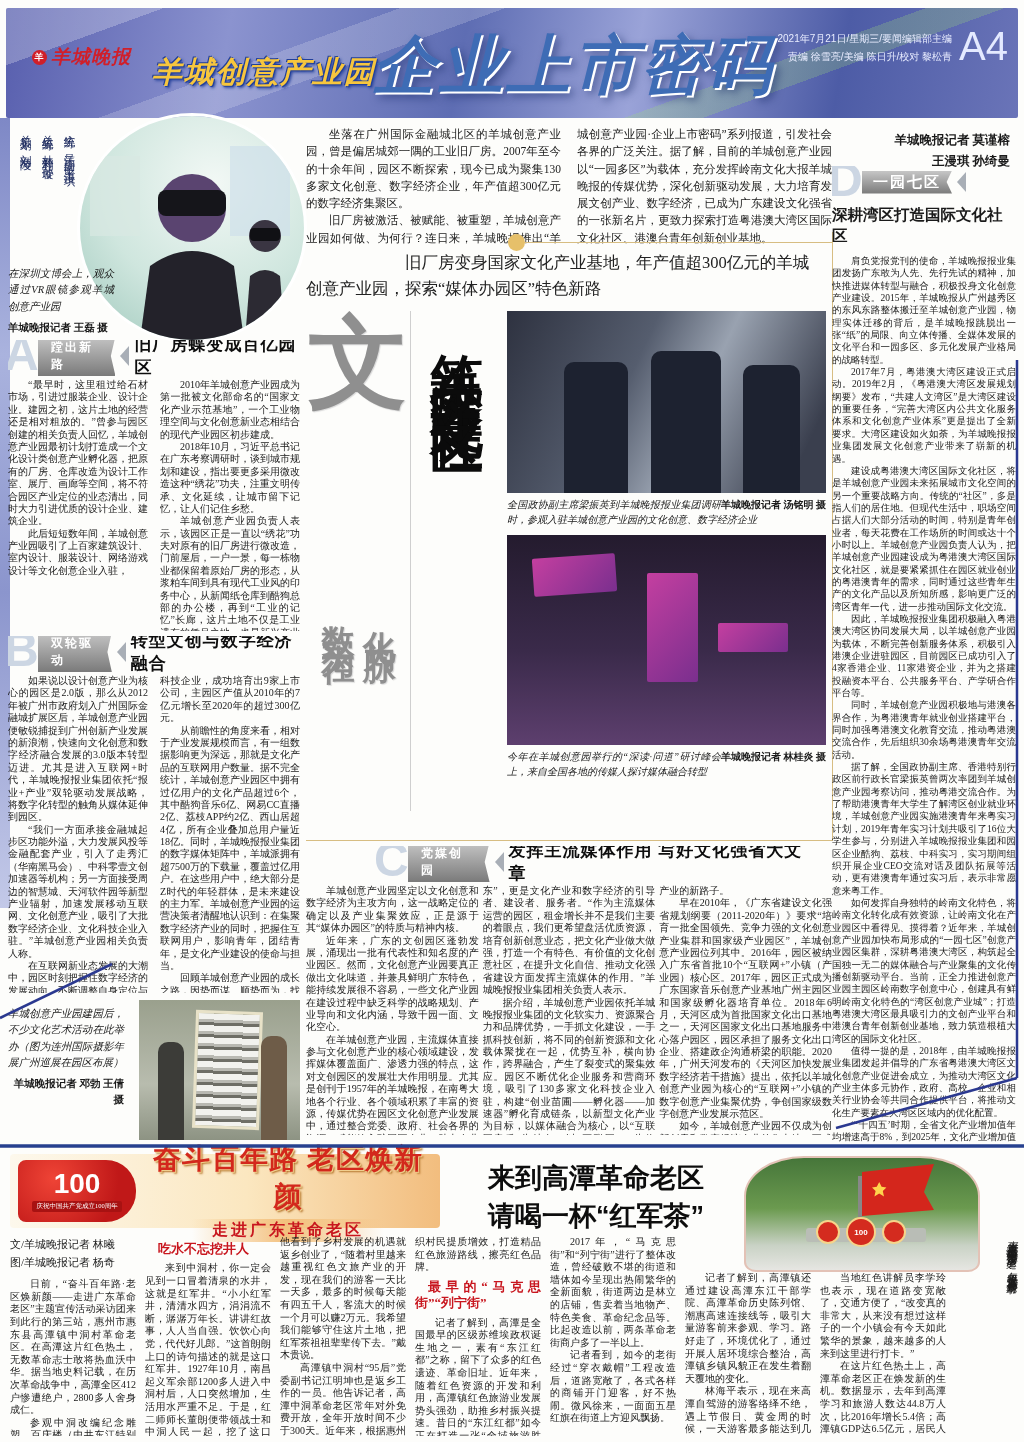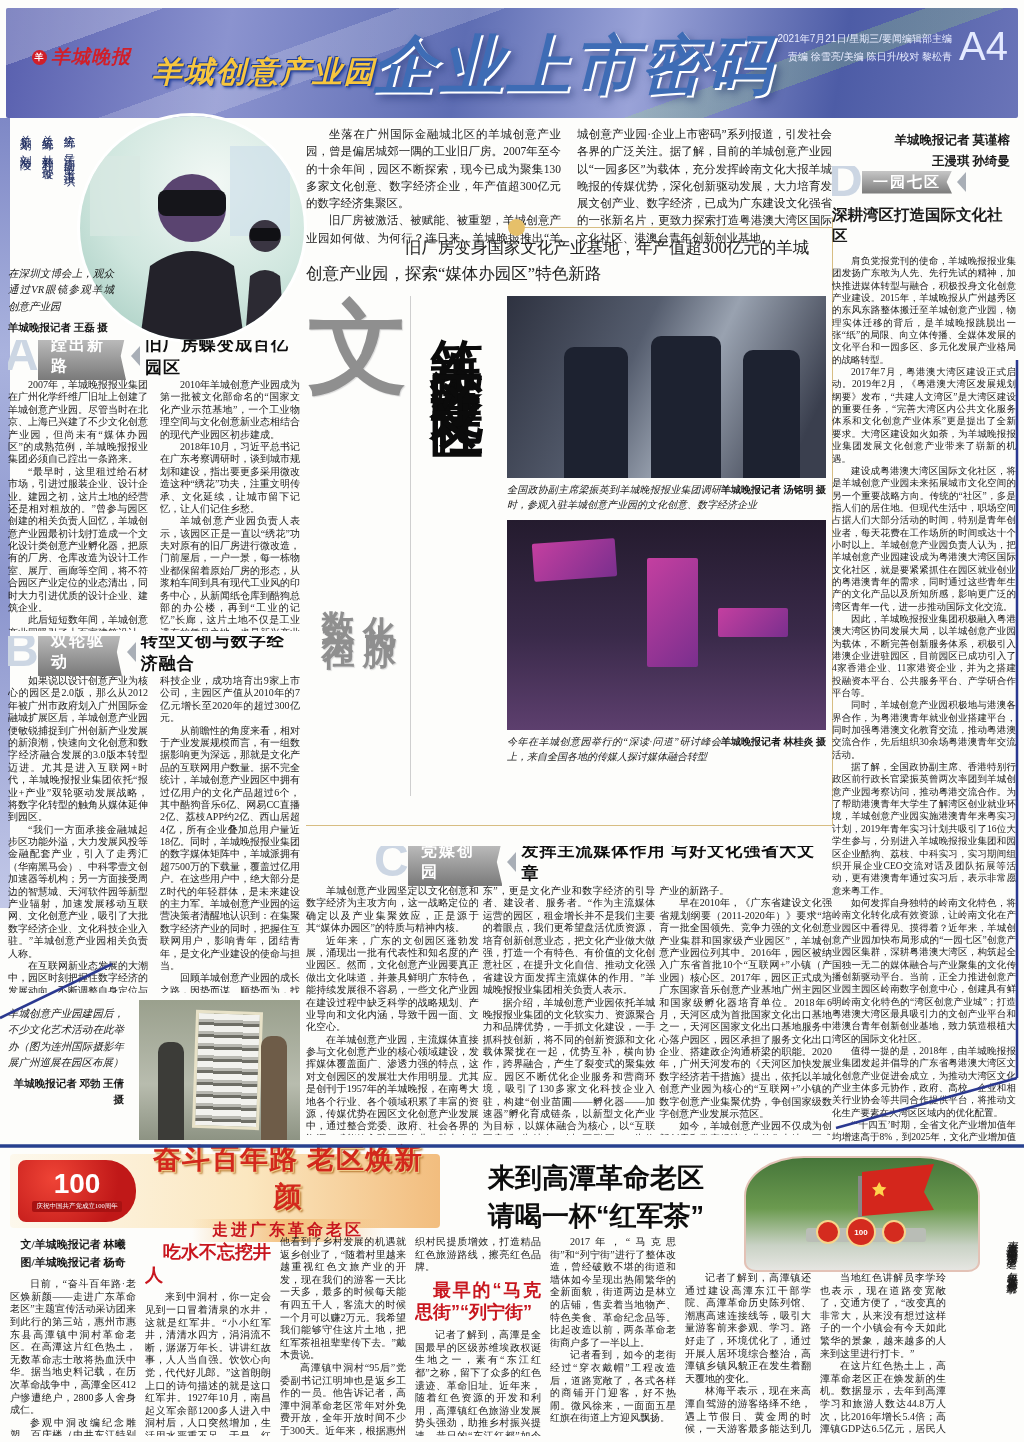--- a/index.html
+++ b/index.html
@@ -37,35 +37,35 @@
   .intro{position:absolute;left:306px;top:126px;width:526px;height:124px;column-count:2;column-gap:16px;
     font-size:11.5px;line-height:1.5;text-align:justify;overflow:hidden}
   .intro p{margin:0;text-indent:2em}
   .reporters{position:absolute;right:14px;top:130px;width:172px;text-align:right;font-weight:bold;
     font-size:12.5px;line-height:1.7}
   
   .sec-head{position:relative;display:flex;align-items:center;gap:5px;margin-bottom:7px;height:32px}
   .sec-letter{position:absolute;left:-4px;top:-10px;font-size:48px;font-weight:bold;color:#ccd6e3;
     font-family:"Liberation Sans",sans-serif;line-height:1}
   .sec-badge{margin-left:30px;background:linear-gradient(180deg,#c6c6c6,#7a7a7a);color:#fff;font-weight:bold;
-    font-size:16px;padding:3px 13px;letter-spacing:2px;font-family:"Liberation Sans",sans-serif;z-index:2;
+    font-size:12px;padding:3px 13px;letter-spacing:2px;font-family:"Liberation Sans",sans-serif;z-index:2;
     clip-path:polygon(0 0,100% 0,94% 50%,100% 100%,0 100%)}
   .badge-tail{width:0;height:0;border-top:10px solid transparent;border-bottom:10px solid transparent;
     border-right:9px solid #a8aeb6}
   .sec-title{font-size:17px;font-weight:900;font-family:"Liberation Sans",sans-serif;margin:0;letter-spacing:1px;color:#0d0d0d}
   .two-col{display:flex;gap:12px}
   .coltext{flex:1;font-size:10px;line-height:1.24;text-align:justify;overflow:hidden}
   .coltext p{margin:0;text-indent:2em}
   .coltext p.cont{text-indent:0}
   .secA{position:absolute;left:8px;top:340px;width:292px;height:294px;overflow:hidden}
   .secA .two-col{height:252px}
   .secB{position:absolute;left:8px;top:636px;width:292px;height:360px;overflow:hidden}
   .secB .two-col{height:318px}
   
-  .feature{position:absolute;left:306px;top:217px;width:526px;height:608px;
+  .feature{position:absolute;left:306px;top:232px;width:526px;height:608px;
     border-right:1px solid #d7bd82;border-bottom:1px solid #d7bd82}
   .feature::before{content:"";position:absolute;left:218px;top:10px;right:0;height:1px;background:#d7bd82}
   .gold-dot{position:absolute;left:202px;top:2px;width:17px;height:17px;border-radius:50%;background:#e6c06a}
   .standfirst{font-size:16.5px;line-height:1.6;color:#222;padding:18px 8px 4px 0;text-indent:6em}
   .feature-body{display:flex;margin-top:4px;height:506px}
   .fb-left{width:104px;text-align:center}
   .big-char{font-size:100px;font-weight:bold;line-height:1.05;color:#8f8f8f;
     text-shadow:1px 1px 1px #d9d9d9;font-family:"Liberation Serif",serif}
   .vsub{writing-mode:vertical-rl;font-size:33px;font-weight:bold;color:#8f8f8f;line-height:1.25;
     margin:12px auto 0;letter-spacing:9px;height:380px;text-shadow:1px 1px 1px #d9d9d9}
@@ -116,22 +116,22 @@
     background:linear-gradient(180deg,#46763a,#6b9a4f 45%,#c9d2c5 78%,#e6e6e2)}
   .mini-sign{position:absolute;bottom:26px;border-radius:50%;background:#d42b1f;border:2px solid #f6d48a;color:#fff;
     font-size:8px;display:flex;align-items:center;justify-content:center;font-family:"Liberation Sans",sans-serif}
   .bottom-vcap{position:absolute;right:4px;top:1232px;height:158px;writing-mode:vertical-rl;font-size:10.5px;
     font-style:italic;line-height:1.75;letter-spacing:1px}
   .bottom-body{position:absolute;left:10px;top:1236px;width:936px;height:200px;display:flex;gap:9px;overflow:hidden}
   .bcol{flex:1;font-size:10px;line-height:1.26;text-align:justify;overflow:hidden}
   .bcol p{margin:0;text-indent:2em}
   .bcol p.cont{text-indent:0}
   .bcol.short{margin-top:36px}
-  .byline{font-weight:bold;font-size:11px;text-align:center;margin-bottom:7px;line-height:1.6}
-  .red-sub{color:#c8161e;font-size:18px;font-weight:bold;margin:5px 0;font-family:Liberation Sans, sans-serif;text-indent:1em}
+  .byline{font-weight:normal;font-size:11px;text-align:left;margin-bottom:7px;line-height:1.6}
+  .red-sub{color:#c8161e;font-size:13px;font-weight:bold;margin:5px 0;font-family:Liberation Serif, serif;text-indent:1em}
   .deco{position:absolute;left:0;top:0;pointer-events:none;z-index:5}
 </style>
 </head>
 <body>
 
 <div class="page">
 
   <header class="masthead">
     <div class="mh-logo">
       <span class="logo-emblem">羊</span>
@@ -214,21 +214,20 @@
 
   <section class="secA">
     <div class="sec-head">
       <span class="sec-letter">A</span>
       <span class="sec-badge">蹚出新路</span>
       <span class="badge-tail"></span>
       <h2 class="sec-title">旧厂房蝶变成百亿园区</h2>
     </div>
     <div class="two-col">
       <div class="coltext">
-          <p>2007年，羊城晚报报业集团在广州化学纤维厂旧址上创建了羊城创意产业园。尽管当时在北京、上海已兴建了不少文化创意产业园，但尚未有“媒体办园区”的成熟范例，羊城晚报报业集团必须自己蹚出一条路来。</p>
           <p>“最早时，这里租过给石材市场，引进过服装企业、设计企业。建园之初，这片土地的经营还是相对粗放的。”曾参与园区创建的相关负责人回忆，羊城创意产业园最初计划打造成一个文化设计类创意产业孵化器，把原有的厂房、仓库改造为设计工作室、展厅、画廊等空间，将不符合园区产业定位的业态清出，同时大力引进优质的设计企业、建筑企业。</p>
           <p>此后短短数年间，羊城创意产业园吸引了上百家建筑设计、室内设计、服装设计、网络游戏设计等文化创意企业入驻，</p>
         </div>
       <div class="coltext">
           <p>2010年羊城创意产业园成为第一批被文化部命名的“国家文化产业示范基地”，一个工业物理空间与文化创意新业态相结合的现代产业园区初步建成。</p>
           <p>2018年10月，习近平总书记在广东考察调研时，谈到城市规划和建设，指出要更多采用微改造这种“绣花”功夫，注重文明传承、文化延续，让城市留下记忆，让人们记住乡愁。</p>
           <p>羊城创意产业园负责人表示，该园区正是一直以“绣花”功夫对原有的旧厂房进行微改造，门前屋后，一户一景，每一栋物业都保留着原始厂房的形态，从浆粕车间到具有现代工业风的印务中心，从新闻纸仓库到酷狗总部的办公楼，再到“工业的记忆”长廊，这片土地不仅是工业遗存的凭吊之地，也是新兴产业新生之地，以“老厂房 新业态”的面貌留住了城市的记忆。</p>
         </div>
     </div>
   </section>

